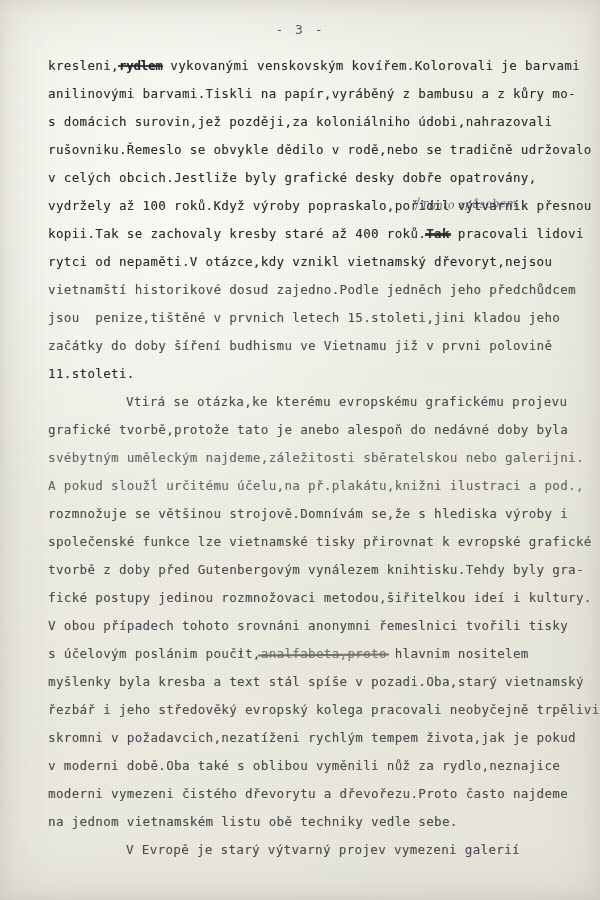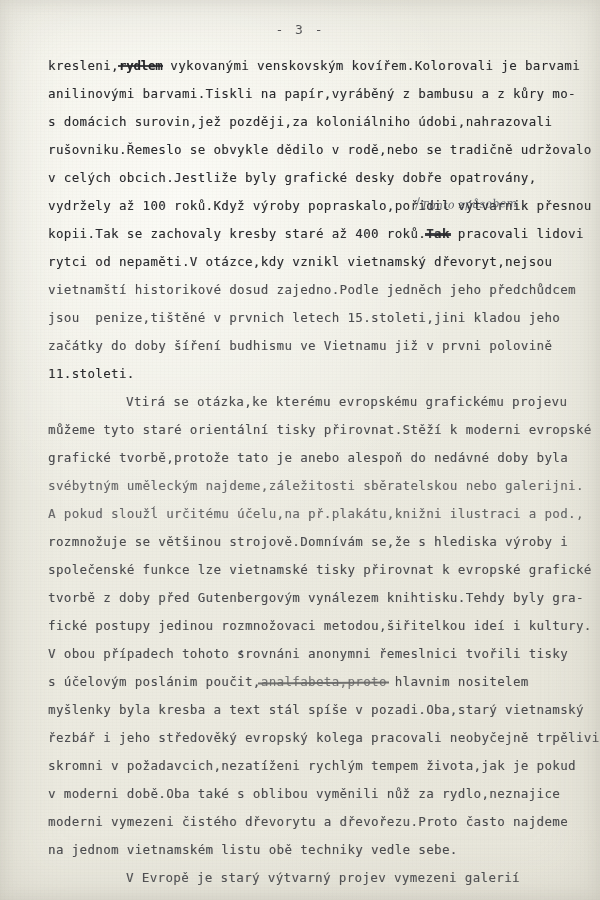--- a/index.html
+++ b/index.html
@@ -173,21 +173,20 @@
       <div class="line ink-strong"><span>rušovniku.Řemeslo se obvykle dědilo v rodě,nebo se tradičně udržovalo</span></div>
       <div class="line ink-strong"><span>v celých obcich.Jestliže byly grafické desky dobře opatrovány,</span></div>
       <div class="line ink-strong"><span>vydržely až 100 roků.Když výroby popraskalo,pořidil výtvarnik přesnou</span></div>
       <div class="line ink-strong"><span>kopii.</span><span>Tak se zachovaly kresby staré až 400 roků.</span><span class="struck-short">Tak</span><span> pracovali lidovi</span></div>
       <div class="line ink-strong"><span>rytci od nepaměti.V otázce,kdy vznikl vietnamský dřevoryt,nejsou</span></div>
       <div class="line ink-mid"><span>vietnamští historikové dosud zajedno.Podle jedněch jeho předchůdcem</span></div>
       <div class="line ink-mid"><span>jsou  penize,tištěné v prvnich letech 15.stoleti,jini kladou jeho</span></div>
       <div class="line ink-mid"><span>začátky do doby šíření budhismu ve Vietnamu již v prvni polovině</span></div>
       <div class="line ink-strong"><span>11.stoleti.</span></div>
       <div class="line ink-mid indent"><span>Vtirá se otázka,ke kterému evropskému grafickému projevu</span></div>
-      <div class="line ink-mid"><span>můžeme tyto staré orientální tisky přirovnat.Stěží k moderni evropské</span></div>
       <div class="line ink-mid"><span>grafické tvorbě,protože tato je anebo alespoň do nedávné doby byla</span></div>
       <div class="line ink-light"><span>svébytným uměleckým najdeme,záležitosti sběratelskou nebo galerijni.</span></div>
       <div class="line ink-light"><span>A pokud sloužĺ určitému účelu,na př.plakátu,knižni ilustraci a pod.,</span></div>
       <div class="line ink-mid"><span>rozmnožuje se většinou strojově.Domnívám se,že s hlediska výroby i</span></div>
       <div class="line ink-mid"><span>společenské funkce lze vietnamské tisky přirovnat k evropské grafické</span></div>
       <div class="line ink-mid"><span>tvorbě z doby před Gutenbergovým vynálezem knihtisku.Tehdy byly gra-</span></div>
       <div class="line ink-mid"><span>fické postupy jedinou rozmnožovaci metodou,šiřitelkou ideí i kultury.</span></div>
       <div class="line ink-mid"><span>V obou případech tohoto srovnáni anonymni řemeslnici tvořili tisky</span></div>
       <div class="line ink-mid"><span>s účelovým poslánim poučit,</span><span class="struck">analfabeta,proto</span><span> hlavnim nositelem</span></div>
       <div class="line ink-mid"><span>myšlenky byla kresba a text stál spíše v pozadi.Oba,starý vietnamský</span></div>

